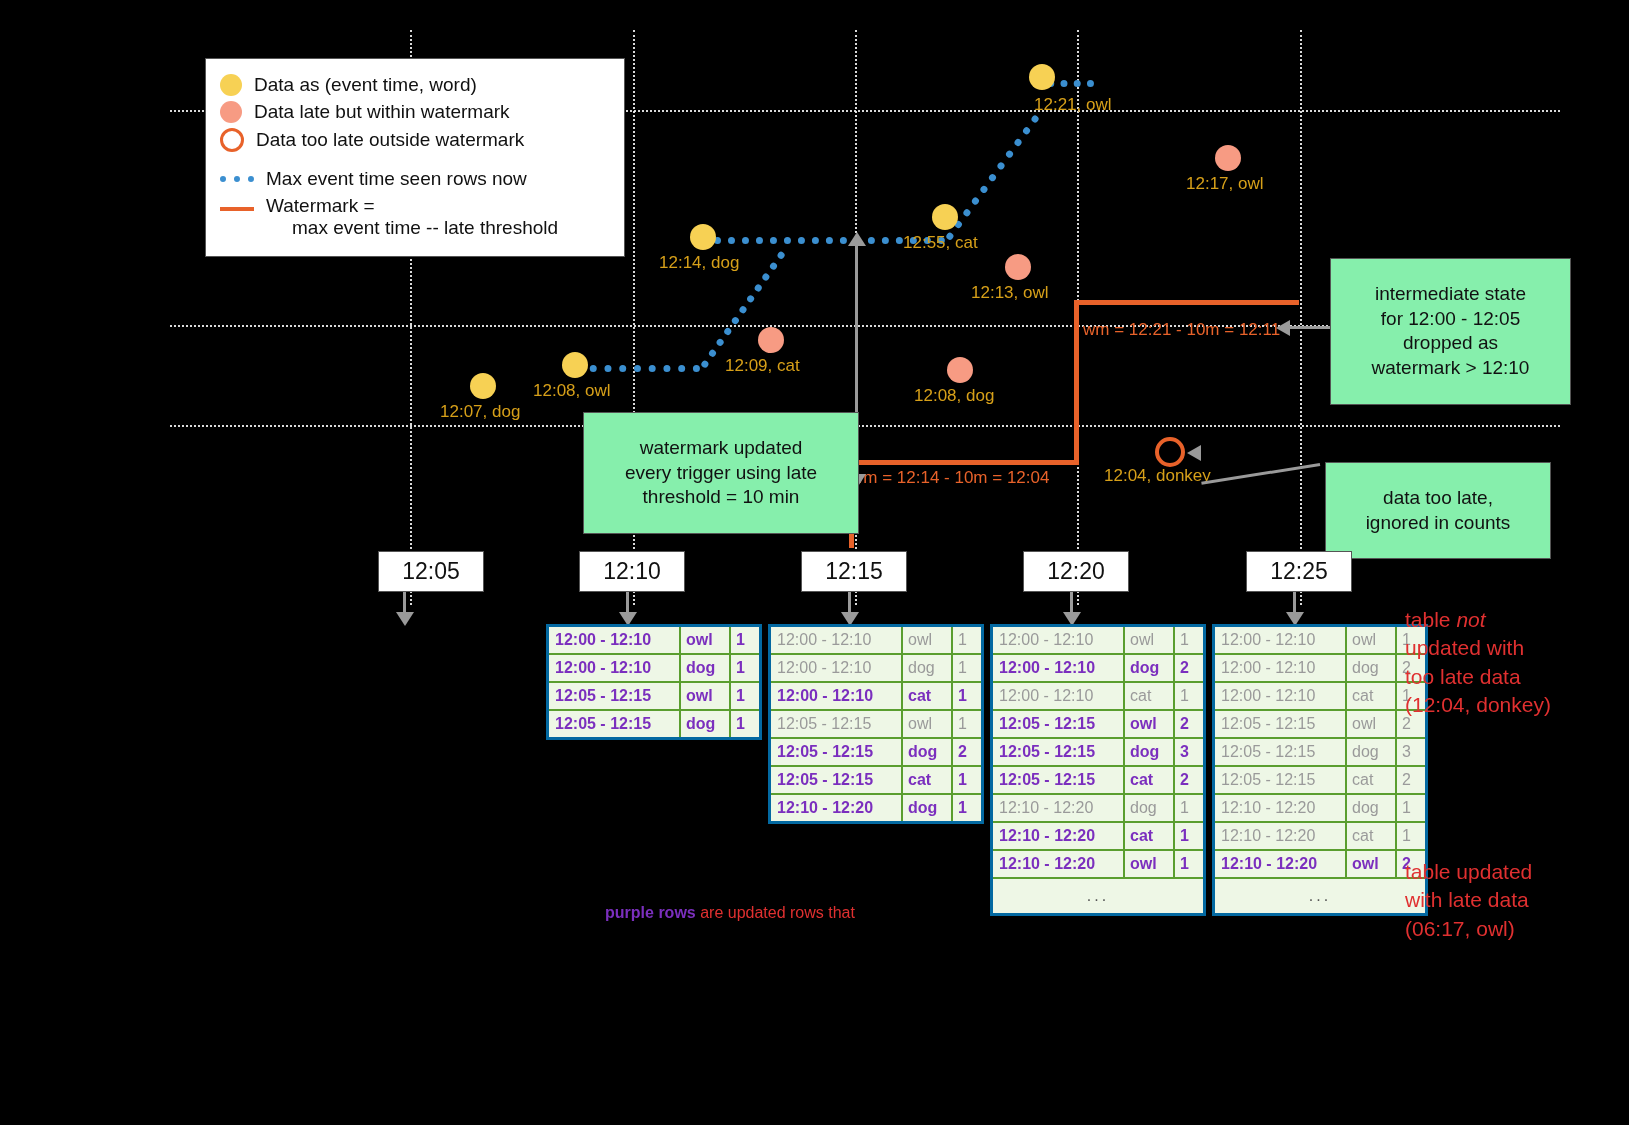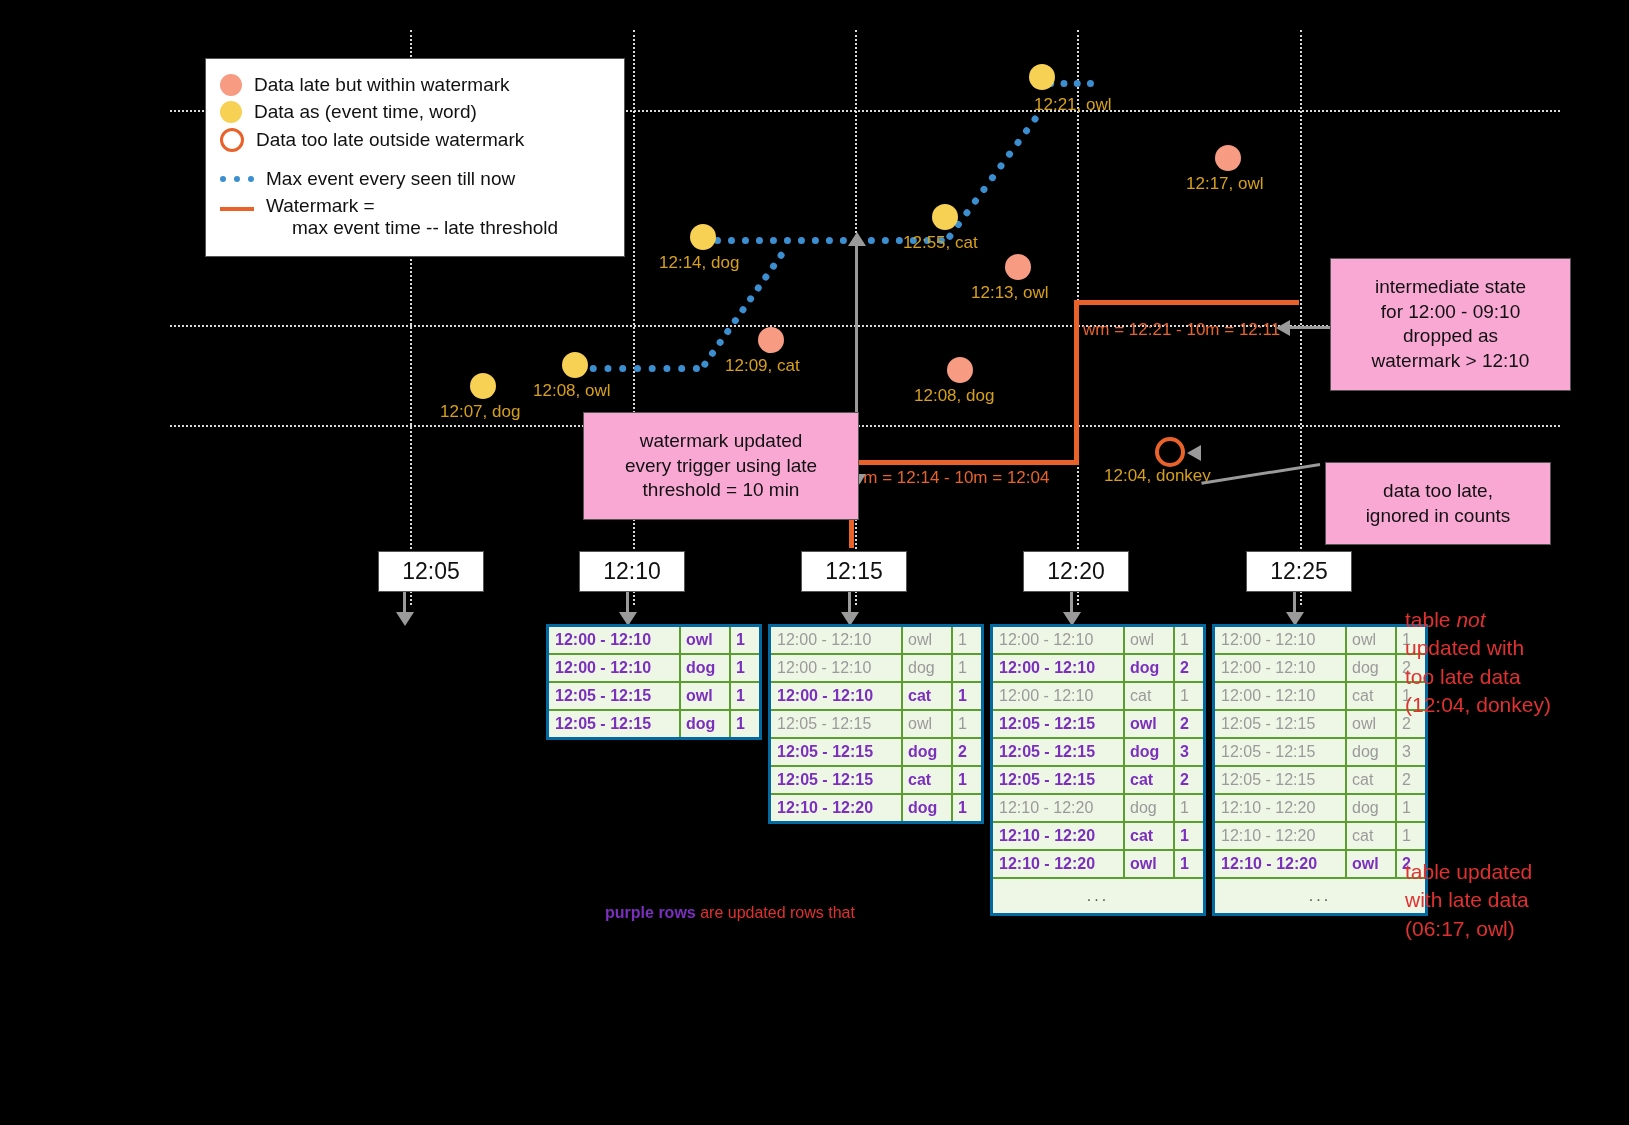--- a/index.html
+++ b/index.html
@@ -31,21 +31,21 @@
   .ptlabel.late{color:#d7a019;}
 
   
   .seg{position:absolute;height:0;border-top:7px dotted #3b8fd0;transform-origin:0 0;}
 
   
   .wm{position:absolute;background:#e8622a;}
   .wmlabel{position:absolute;color:#e8622a;font-size:17px;white-space:nowrap;}
 
   
-  .callout{position:absolute;background:#f9a8d4;border:1px solid #555;padding:16px 12px;
+  .callout{position:absolute;background:#86efac;border:1px solid #555;padding:23px 12px;
            font-size:19px;color:#111;line-height:1.3;text-align:center;}
 
   
   .arrow{position:absolute;background:#9a9a9a;}
   .arrowhead{position:absolute;width:0;height:0;}
 
   
   .tbox{position:absolute;background:#fff;border:1px solid #555;font-size:23px;color:#111;
         padding:6px 16px;text-align:center;}
 
@@ -78,34 +78,34 @@
   <div class="hline" style="left:170px;top:325px;width:1390px;"></div>
   <div class="hline" style="left:170px;top:425px;width:1390px;"></div>
   <div class="vline" style="left:410px;top:30px;height:575px;"></div>
   <div class="vline" style="left:633px;top:30px;height:575px;"></div>
   <div class="vline" style="left:855px;top:30px;height:575px;"></div>
   <div class="vline" style="left:1077px;top:30px;height:575px;"></div>
   <div class="vline" style="left:1300px;top:30px;height:575px;"></div>
 
   <div class="legend" style="left:205px;top:58px;width:390px;">
     <div class="legend-row">
+      <span class="dot yellow"></span>
+      <span class="legend-label">Data as (event time, word)</span>
+    </div>
+    <div class="legend-row">
       <span class="dot salmon"></span>
       <span class="legend-label">Data late but within watermark</span>
-    </div>
-    <div class="legend-row">
-      <span class="dot yellow"></span>
-      <span class="legend-label">Data as (event time, word)</span>
     </div>
     <div class="legend-row">
       <span class="dot hollow"></span>
       <span class="legend-label">Data too late outside watermark</span>
     </div>
     <div class="legend-row" style="margin-top:16px;">
       <span class="dashline"></span>
-      <span class="legend-label">Max event every seen till now</span>
+      <span class="legend-label">Max event time seen rows now</span>
     </div>
     <div class="legend-row" style="align-items:flex-start;">
       <span class="solidline" style="margin-top:12px;"></span>
       <span style="margin-left:12px;">
         <span class="legend-label" style="margin-left:0;display:block;">Watermark =</span>
         <span class="legend-label" style="margin-left:26px;display:block;">max event time -- late threshold</span>
       </span>
     </div>
   </div>
 
@@ -151,21 +151,21 @@
   <div class="wm" style="left:1074px;top:300px;width:225px;height:5px;"></div>
   <div class="wmlabel" style="left:851px;top:468px;">wm = 12:14 - 10m = 12:04</div>
   <div class="wmlabel" style="left:1083px;top:320px;">wm = 12:21 - 10m = 12:11</div>
 
   <div class="arrow" style="left:855px;top:245px;width:3px;height:230px;"></div>
   <div class="arrowhead" style="left:848px;top:232px;border-left:9px solid transparent;border-right:9px solid transparent;border-bottom:14px solid #9a9a9a;"></div>
   <div class="arrowhead" style="left:848px;top:474px;border-left:9px solid transparent;border-right:9px solid transparent;border-top:14px solid #9a9a9a;"></div>
 
   <div class="callout" style="left:1330px;top:258px;width:215px;">
     <div>intermediate state</div>
-    <div>for 12:00 - 09:10</div>
+    <div>for 12:00 - 12:05</div>
     <div>dropped as</div>
     <div>watermark &gt; 12:10</div>
   </div>
   <div class="arrow" style="left:1288px;top:326px;width:42px;height:3px;"></div>
   <div class="arrowhead" style="left:1276px;top:320px;border-top:8px solid transparent;border-bottom:8px solid transparent;border-right:14px solid #9a9a9a;"></div>
 
   <div class="callout" style="left:583px;top:412px;width:250px;">
     <div>watermark updated</div>
     <div>every trigger using late</div>
     <div>threshold = 10 min</div>

